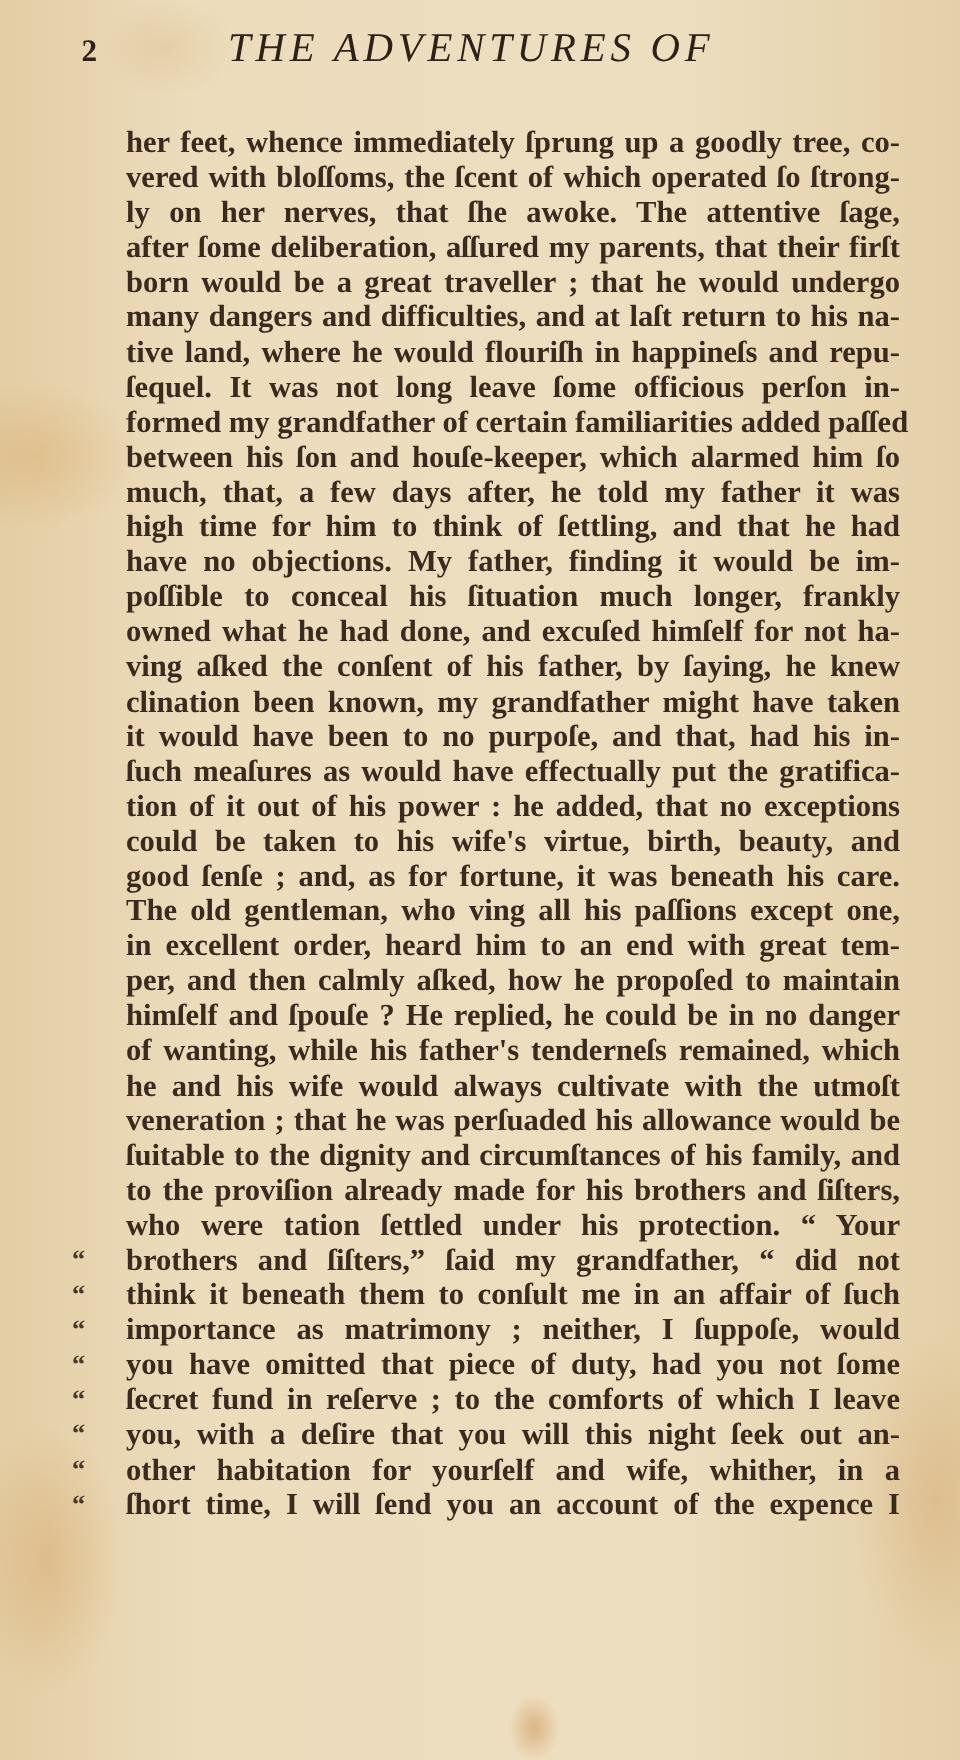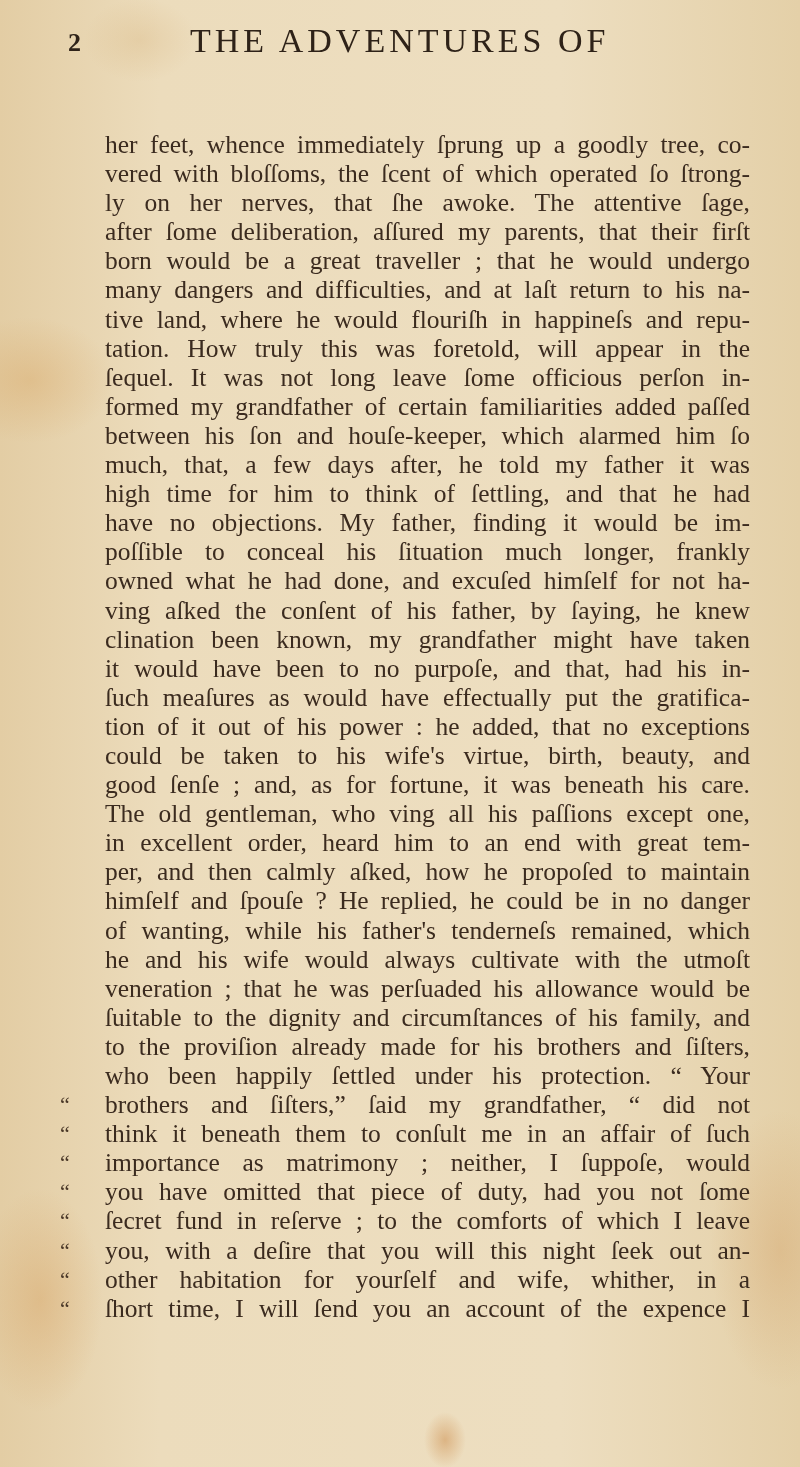--- a/index.html
+++ b/index.html
@@ -18,23 +18,24 @@
     position: relative;
   }
   .page-number {
     position: absolute; left: 68px; top: 28px;
     font-size: 26px; font-weight: bold; color: #2e2218;
   }
   .running-head {
     position: absolute; left: 190px; top: 22px; width: 460px;
     font-size: 34px; letter-spacing: 4px; color: #2e2218;
     white-space: nowrap;
+    font-style: italic;
   }
   .text-block {
-    position: absolute; left: 105px; top: 130px; width: 645px;
+    position: absolute; left: 105px; top: 104px; width: 645px; font-weight: bold;
   }
   .line {
     height: 29.1px; line-height: 29.1px;
     font-size: 25.5px; white-space: nowrap;
     text-align: justify; text-align-last: justify;
     color: #3b2b1f;
     position: relative;
   }
   .quote-mark {
     position: absolute; left: -45px; top: 0;
@@ -48,21 +49,20 @@
 <div class="running-head">THE ADVENTURES OF</div>
 
 <div class="text-block">
   <div class="line">her feet, whence immediately ſprung up a goodly tree, co-</div>
   <div class="line">vered with bloſſoms, the ſcent of which operated ſo ſtrong-</div>
   <div class="line">ly on her nerves, that ſhe awoke. The attentive ſage,</div>
   <div class="line">after ſome deliberation, aſſured my parents, that their firſt</div>
   <div class="line">born would be a great traveller ; that he would undergo</div>
   <div class="line">many dangers and difficulties, and at laſt return to his na-</div>
   <div class="line">tive land, where he would flouriſh in happineſs and repu-</div>
-  <div class="line">tation. How truly this was foretold, will appear in the</div>
   <div class="line">ſequel. It was not long leave ſome officious perſon in-</div>
   <div class="line">formed my grandfather of certain familiarities added paſſed</div>
   <div class="line">between his ſon and houſe-keeper, which alarmed him ſo</div>
   <div class="line">much, that, a few days after, he told my father it was</div>
   <div class="line">high time for him to think of ſettling, and that he had</div>
   <div class="line">have no objections. My father, finding it would be im-</div>
   <div class="line">poſſible to conceal his ſituation much longer, frankly</div>
   <div class="line">owned what he had done, and excuſed himſelf for not ha-</div>
   <div class="line">ving aſked the conſent of his father, by ſaying, he knew</div>
   <div class="line">clination been known, my grandfather might have taken</div>
@@ -73,21 +73,21 @@
   <div class="line">good ſenſe ; and, as for fortune, it was beneath his care.</div>
   <div class="line">The old gentleman, who ving all his paſſions except one,</div>
   <div class="line">in excellent order, heard him to an end with great tem-</div>
   <div class="line">per, and then calmly aſked, how he propoſed to maintain</div>
   <div class="line">himſelf and ſpouſe ? He replied, he could be in no danger</div>
   <div class="line">of wanting, while his father's tenderneſs remained, which</div>
   <div class="line">he and his wife would always cultivate with the utmoſt</div>
   <div class="line">veneration ; that he was perſuaded his allowance would be</div>
   <div class="line">ſuitable to the dignity and circumſtances of his family, and</div>
   <div class="line">to the proviſion already made for his brothers and ſiſters,</div>
-  <div class="line">who been happily ſettled under his protection. “ Your</div>
+  <div class="line">who were tation ſettled under his protection. “ Your</div>
   <div class="line"><span class="quote-mark">“</span><span>brothers and ſiſters,” ſaid my grandfather, “ did not</span></div>
   <div class="line"><span class="quote-mark">“</span><span>think it beneath them to conſult me in an affair of ſuch</span></div>
   <div class="line"><span class="quote-mark">“</span><span>importance as matrimony ; neither, I ſuppoſe, would</span></div>
   <div class="line"><span class="quote-mark">“</span><span>you have omitted that piece of duty, had you not ſome</span></div>
   <div class="line"><span class="quote-mark">“</span><span>ſecret fund in reſerve ; to the comforts of which I leave</span></div>
   <div class="line"><span class="quote-mark">“</span><span>you, with a deſire that you will this night ſeek out an-</span></div>
   <div class="line"><span class="quote-mark">“</span><span>other habitation for yourſelf and wife, whither, in a</span></div>
   <div class="line"><span class="quote-mark">“</span><span>ſhort time, I will ſend you an account of the expence I</span></div>
 </div>
 

